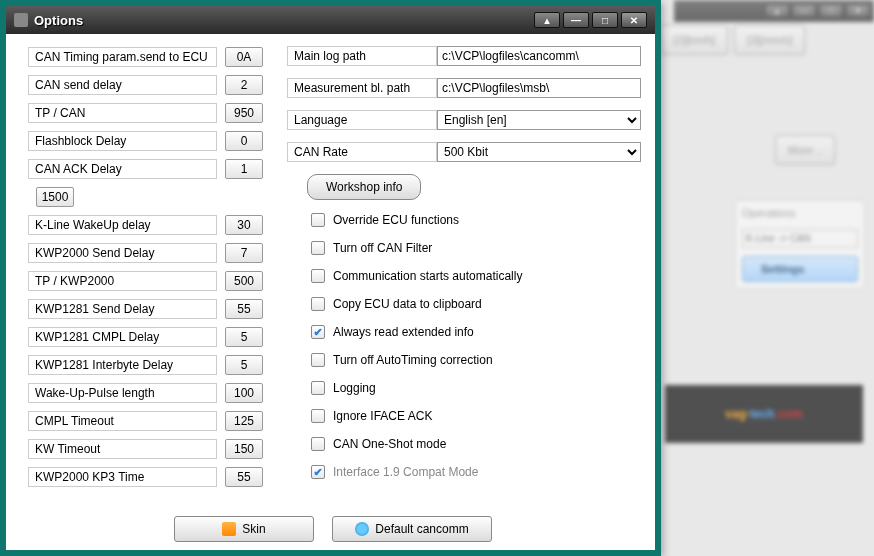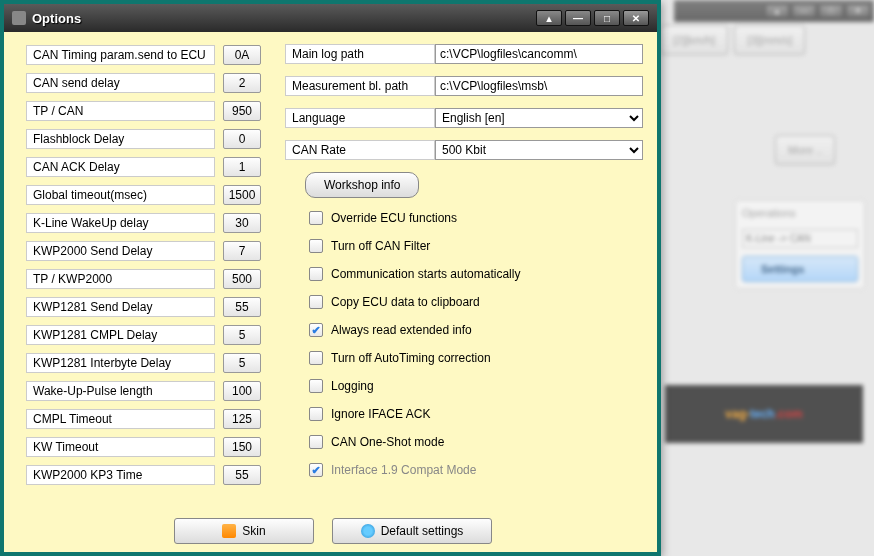--- a/index.html
+++ b/index.html
@@ -14,21 +14,21 @@
 .bg-button { background: linear-gradient(#f5f5f5,#e0e0e0); border:1px solid #999; padding: 8px 12px; border-radius:3px; color:#888; font-size:11px;}
 .bg-more { position:absolute; top:135px; left:775px; }
 .bg-panel { position:absolute; top:200px; left:735px; width:130px; border:1px solid #ccc; background:#f9f9f9; padding:6px; border-radius:3px;}
 .bg-panel-title { color:#888; font-size:11px; margin-bottom:10px;}
 .bg-select { width:100%; padding:3px; border:1px solid #bbb; font-size:10px; color:#666; margin-bottom:8px;}
 .bg-settings-btn { display:block; margin:0 auto; padding:6px 18px; background:linear-gradient(#cfe8ff,#9fd0ff); border:1px solid #5a9edb; border-radius:3px; color:#003366; font-weight:bold; font-size:11px;}
 .bg-logo { position:absolute; top:385px; left:665px; width:198px; height:58px; background:#111; display:flex; align-items:center; justify-content:center; font-size:20px; font-weight:bold;}
 .bg-logo .t1{color:#ff9900;} .bg-logo .t2{color:#3399ff;} .bg-logo .t3{color:#cc0000;}
 
 
-.dialog { position: absolute; top: 0; left: 0; width: 661px; height: 556px; background: #fef9c3; border: 4px solid #0f766e; box-shadow: 2px 2px 8px rgba(0,0,0,0.3); }
+.dialog { position: absolute; top: 0; left: 0; width: 661px; height: 556px; background: #ffffff; border: 6px solid #0f766e; box-shadow: 2px 2px 8px rgba(0,0,0,0.3); }
 .titlebar { height: 28px; background: linear-gradient(#5a5a5a,#2a2a2a); display: flex; align-items: center; padding: 0 8px; color: #fff; }
 .title-icon { width:14px; height:14px; background:#888; border-radius:2px; margin-right:6px; display:inline-block;}
 .title-text { font-weight: bold; font-size: 13px; flex: 1; text-shadow: 1px 1px 1px #000;}
 .win-btns { display: flex; gap: 3px; }
 .win-btn { width: 26px; height: 16px; background: linear-gradient(#888,#555); border: 1px solid #111; border-radius: 2px; display:flex; align-items:center; justify-content:center; color:#fff; font-size:10px; font-weight:bold; cursor:pointer;}
 .win-btn.close { background: linear-gradient(#999,#555);}
 
 .content { padding: 12px 14px; display: flex; gap: 24px; height: 488px; margin-left: 8px; }
 .col { flex: 1; }
 .col-left { flex: 0 0 235px; }
@@ -119,21 +119,20 @@
         </div>
         <div class="param-row">
           <div class="param-label">Flashblock Delay</div>
           <div class="param-value">0</div>
         </div>
         <div class="param-row">
           <div class="param-label">CAN ACK Delay</div>
           <div class="param-value">1</div>
         </div>
         <div class="param-row">
-          <div class="param-label">Global timeout(msec)</div>
           <div class="param-value">1500</div>
         </div>
         <div class="param-row">
           <div class="param-label">K-Line WakeUp delay</div>
           <div class="param-value">30</div>
         </div>
         <div class="param-row">
           <div class="param-label">KWP2000 Send Delay</div>
           <div class="param-value">7</div>
         </div>
@@ -241,16 +240,16 @@
     </div>
   </div>
 
   <div class="footer">
     <button class="footer-btn">
       <span class="ic ic-skin"></span>
       <span>Skin</span>
     </button>
     <button class="footer-btn wider">
       <span class="ic ic-default"></span>
-      <span>Default settings</span>
+      <span>Default cancomm</span>
     </button>
   </div>
 </div>
 
 </body></html>

